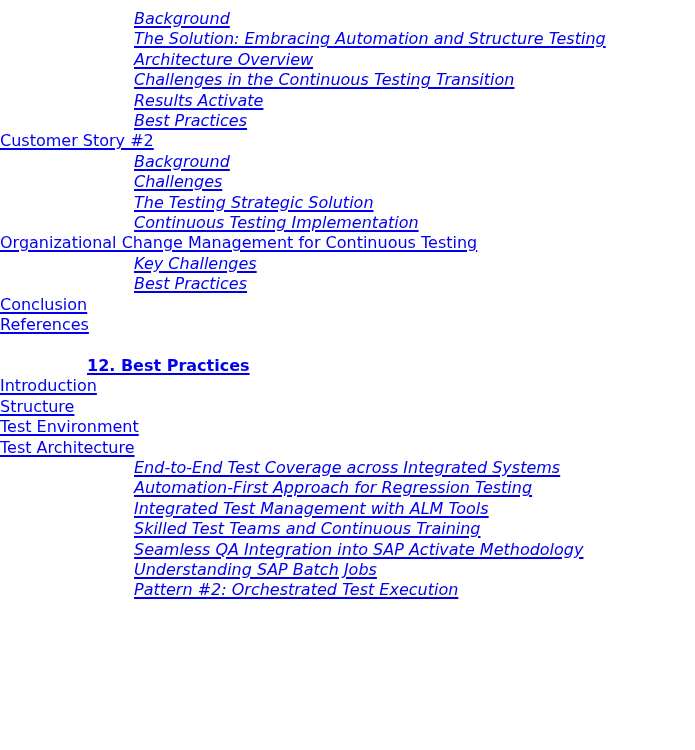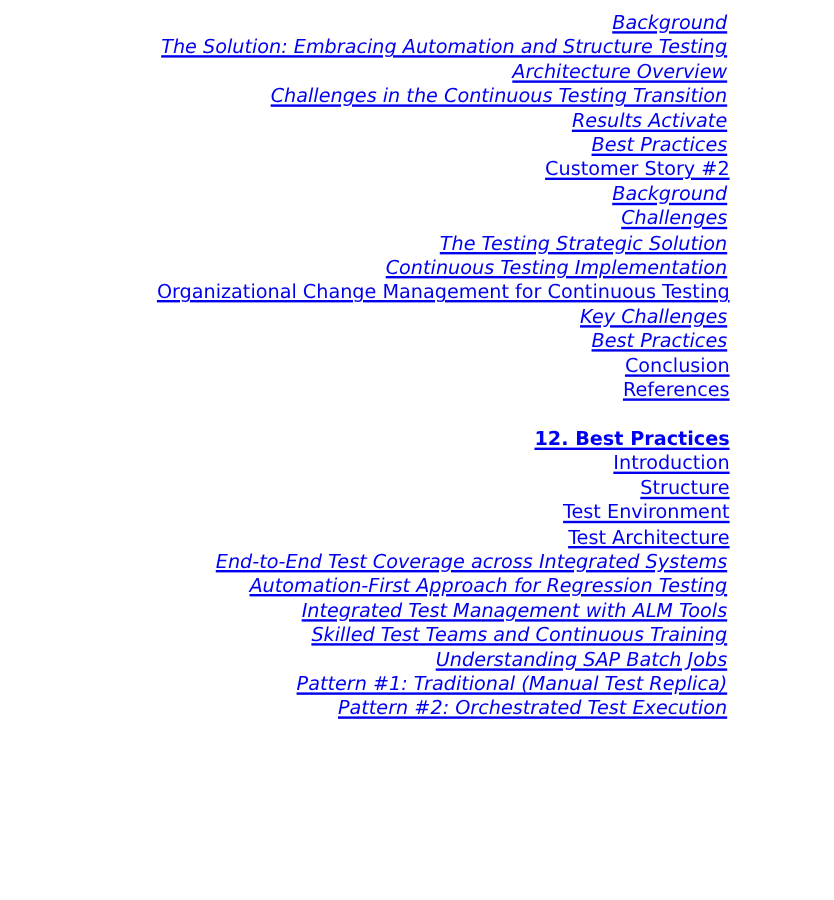--- a/index.html
+++ b/index.html
@@ -22,29 +22,27 @@
     display: block;
     color: var(--link-color, #0000ee);
     text-decoration: underline;
     text-decoration-thickness: 1.5px;
     text-underline-offset: 2px;
     box-sizing: border-box;
     
     padding-left: 22px;
     text-indent: -22px;
     cursor: pointer;
-    text-align: right;
   }
   a.toc-link.level-0 {
     margin-left: 87px;
     width: 521px;
     font-weight: bold;
   }
   a.toc-link.level-1 {
-    margin-left: 113px;
     width: 495px;
   }
   a.toc-link.level-2 {
     margin-left: 134px;
     width: 472px;
     font-style: italic;
   }
   a.toc-link.gap-before {
     margin-top: 20.4px;
   }
@@ -72,17 +70,17 @@
       <a class="toc-link level-1">References</a>
       <a class="toc-link level-0 gap-before">12. Best Practices</a>
       <a class="toc-link level-1">Introduction</a>
       <a class="toc-link level-1">Structure</a>
       <a class="toc-link level-1">Test Environment</a>
       <a class="toc-link level-1">Test Architecture</a>
       <a class="toc-link level-2">End-to-End Test Coverage across Integrated Systems</a>
       <a class="toc-link level-2">Automation-First Approach for Regression Testing</a>
       <a class="toc-link level-2">Integrated Test Management with ALM Tools</a>
       <a class="toc-link level-2">Skilled Test Teams and Continuous Training</a>
+      <a class="toc-link level-2">Seamless QA Integration into SAP Activate Methodology</a>
       <a class="toc-link level-2">Understanding SAP Batch Jobs</a>
-      <a class="toc-link level-2">Pattern #1: Traditional (Manual Test Replica)</a>
       <a class="toc-link level-2">Pattern #2: Orchestrated Test Execution</a>
     </nav>
 </div>
 
 </body></html>

